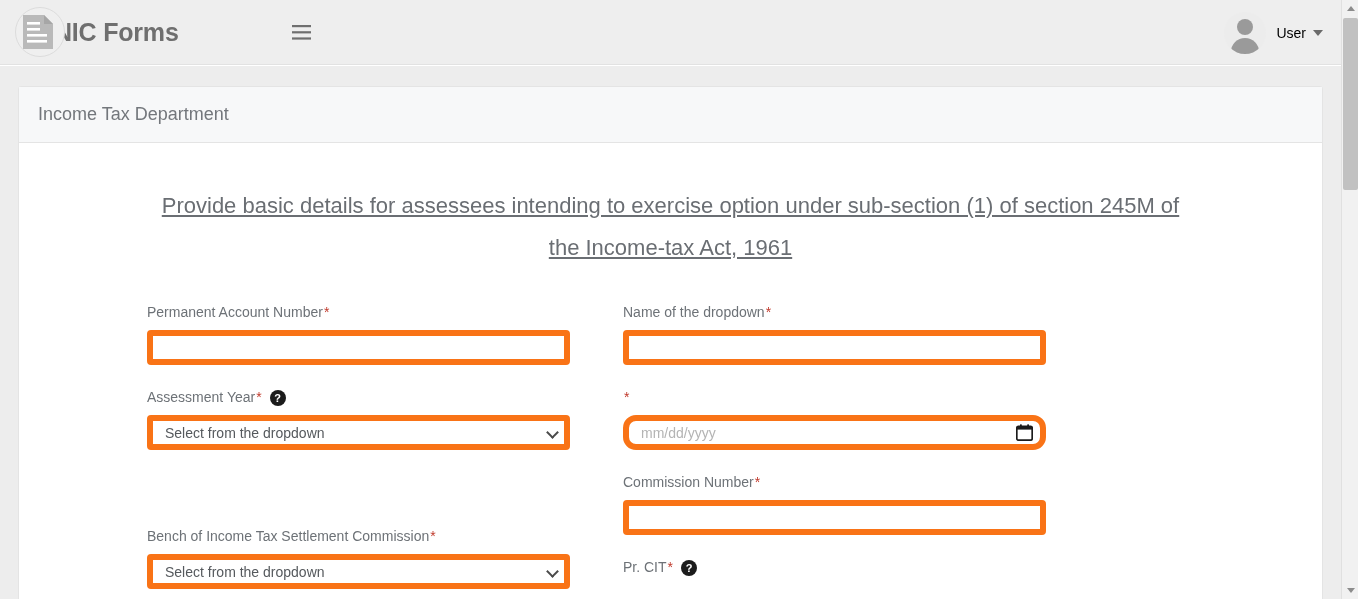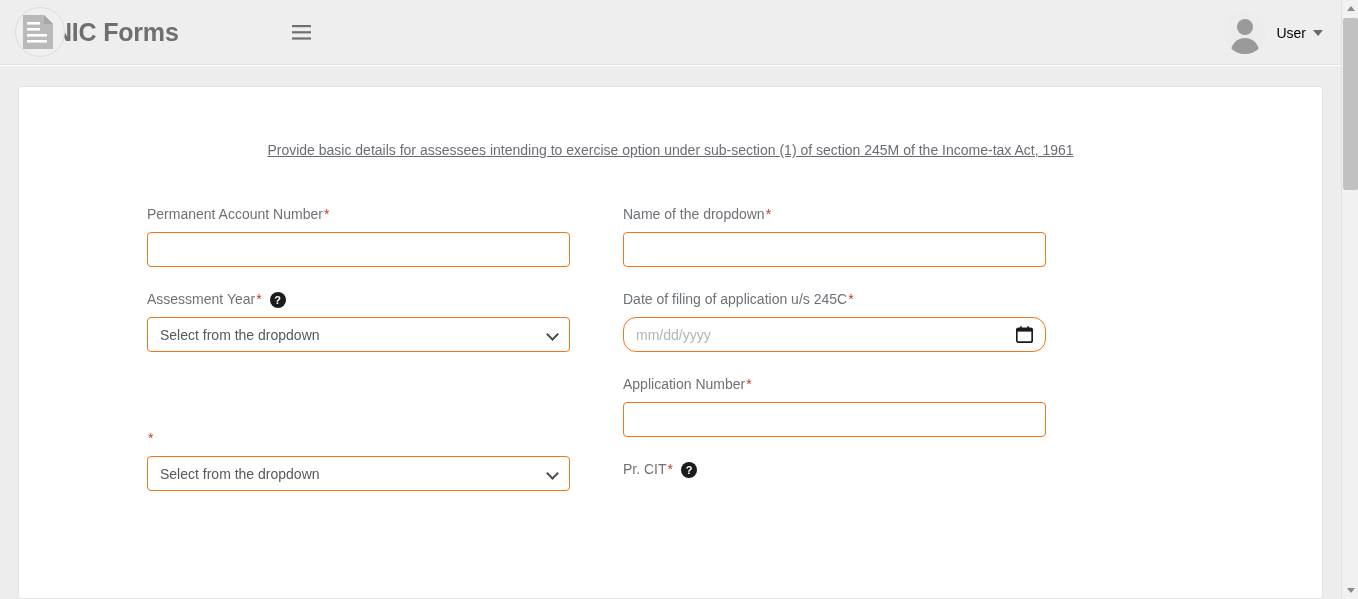--- a/index.html
+++ b/index.html
@@ -146,21 +146,21 @@
     padding: 17px 0 17px 19px;
     font-size: 18px;
     color: #73777c;
   }
   .card-body {
     padding: 30px 0 0 0;
   }
 
   .form-title {
     text-align: center;
-    font-size: 14px;
+    font-size: 22px;
     color: #6a6e73;
     text-decoration: underline;
     line-height: 42px;
     max-width: 1040px;
     margin: 12px auto 0 auto;
   }
 
   
   .form-grid {
     margin-top: 34px;
@@ -194,21 +194,21 @@
     font-size: 11px;
     font-weight: bold;
     line-height: 1;
     margin-left: 8px;
     cursor: pointer;
   }
 
   .control {
     width: 423px;
     height: 35px;
-    border: 1px solid #f97316;
+    border: 6px solid #f97316;
     border-radius: 4px;
     background: #ffffff;
     font-size: 14px;
     color: #55595d;
     padding: 0 12px;
     outline: none;
     font-family: "Liberation Sans", sans-serif;
   }
   .control::placeholder { color: #b4b4b4; }
 
@@ -319,20 +319,21 @@
         <span class="body"></span>
       </span>
       <span class="user-label">User</span>
       <span class="caret"></span>
     </div>
   </div>
 
   <div class="page-body">
     <div class="card">
 
+      <div class="card-header">Income Tax Department</div>
 
       <div class="card-body">
 
         <div class="form-title">Provide basic details for assessees intending to exercise option under sub-section (1) of section 245M of the Income-tax Act, 1961</div>
 
         <div class="form-grid">
 
           <div class="col">
 
             <div class="field">
@@ -355,20 +356,21 @@
                 </select>
                 <span class="chevron"></span>
               </div>
             </div>
 
             <div class="spacer-36"></div>
             <div class="spacer-18"></div>
 
             <div class="field">
               <div class="field-label">
+                <span>Bench of Income Tax Settlement Commission</span>
                   <span class="req">*</span>
               </div>
               <div class="select-wrap">
                 <select class="control">
                   <option>Select from the dropdown</option>
                 </select>
                 <span class="chevron"></span>
               </div>
             </div>
 
@@ -379,39 +381,38 @@
             <div class="field">
               <div class="field-label">
                 <span>Name of the dropdown</span>
                   <span class="req">*</span>
               </div>
               <input class="control" type="text" value="" style="">
             </div>
 
             <div class="field">
               <div class="field-label">
-                <span>Date of filing of application u/s 245C</span>
                   <span class="req">*</span>
               </div>
               <div class="date-wrap">
                 <input class="control date-text" type="text" placeholder="mm/dd/yyyy" style="">
                 <span class="cal-icon">
                   <svg width="17" height="17" viewBox="0 0 17 17">
                     <rect x="0.8" y="2.4" width="15.4" height="13.8" rx="1.6" fill="none" stroke="#1b1b1b" stroke-width="1.7"></rect>
                     <rect x="0.8" y="2.4" width="15.4" height="3.2" fill="#1b1b1b"></rect>
                     <rect x="4" y="0.3" width="1.8" height="3.6" rx="0.6" fill="#1b1b1b"></rect>
                     <rect x="11.2" y="0.3" width="1.8" height="3.6" rx="0.6" fill="#1b1b1b"></rect>
                   </svg>
                 </span>
               </div>
             </div>
 
             <div class="field">
               <div class="field-label">
-                <span>Application Number</span>
+                <span>Commission Number</span>
                   <span class="req">*</span>
               </div>
               <input class="control" type="text" value="" style="">
             </div>
 
             <div class="field">
               <div class="field-label">
                 <span>Pr. CIT </span>
                   <span class="req">*</span>
                 <span class="help-icon">?</span>

